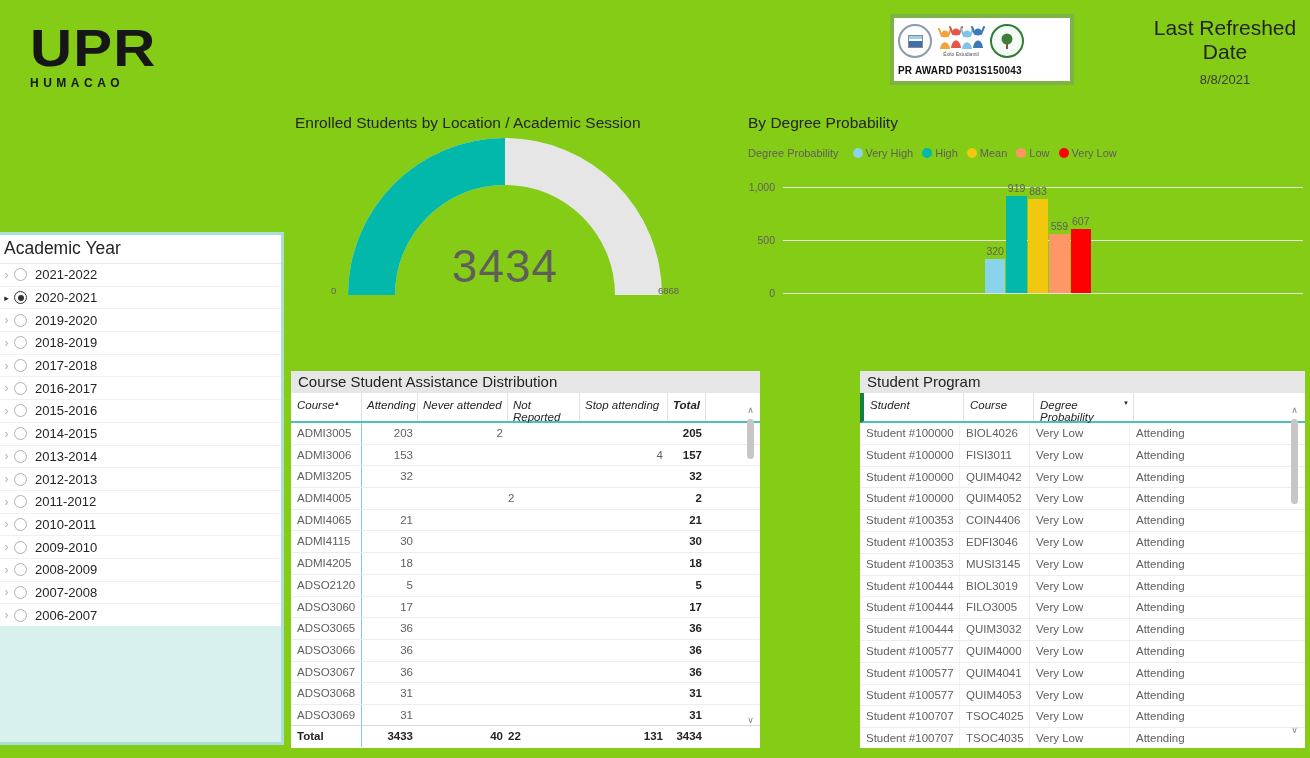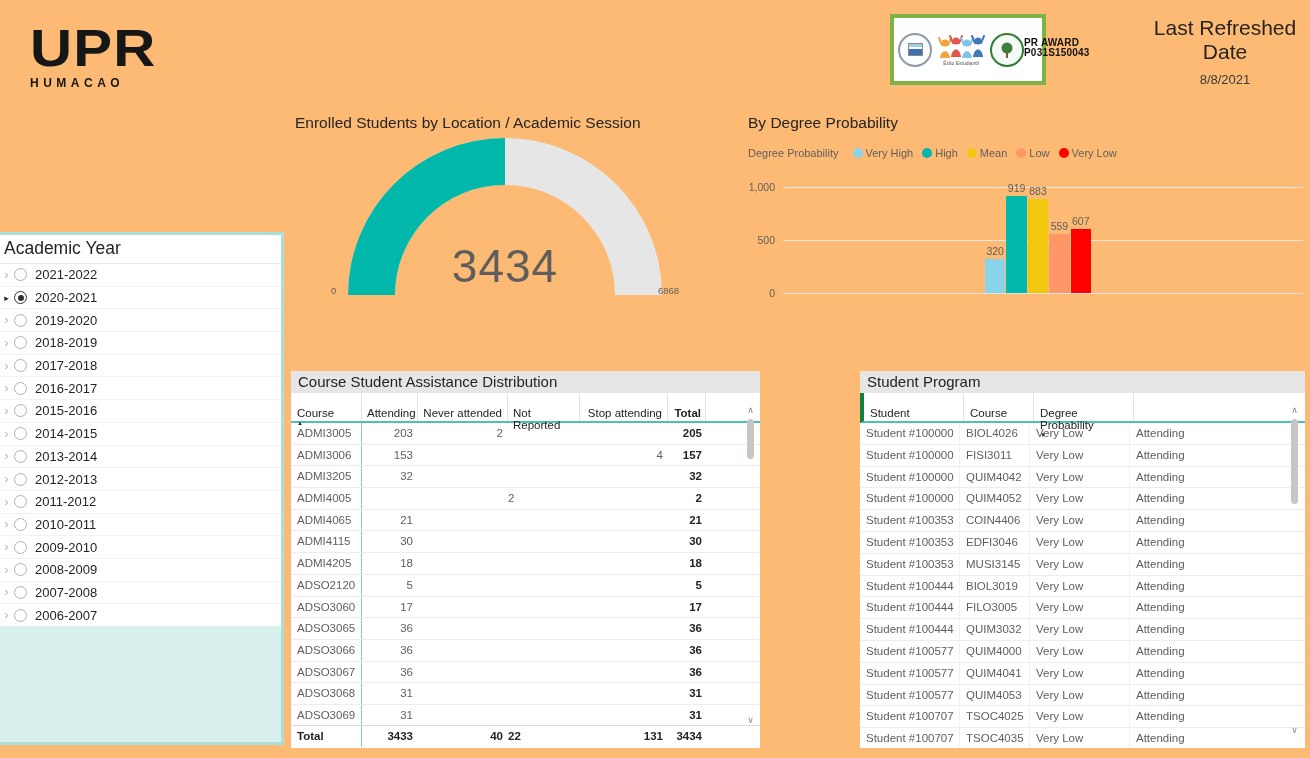--- a/index.html
+++ b/index.html
@@ -1,25 +1,25 @@
 <!DOCTYPE html>
 <html><head>
 <meta charset="utf-8">
 <style>
   * { margin:0; padding:0; box-sizing:border-box; }
   html,body { background:#fff; }
   body { font-family:"Liberation Sans", sans-serif; color:#252423; }
-  #root { position:relative; width:1310px; height:758px; background:#fdba74; overflow:hidden; }
+  #root { position:relative; width:1310px; height:758px; background:#84cc16; overflow:hidden; }
 
   
   .logo { position:absolute; left:30px; top:22px; }
   .logo-main { font-size:52px; font-weight:800; letter-spacing:1px; color:#161616; transform:scaleX(1.12); transform-origin:left; line-height:1.0; }
   .logo-sub  { font-size:12px; font-weight:700; letter-spacing:4.5px; color:#161616; margin-top:2px; }
 
-  .badge { position:absolute; left:890px; top:14px; width:156px; height:71px; border:4px solid #7CB342; background:#fff; display:flex; flex-direction:row; align-items:center; justify-content:space-between; padding:2px 4px; }
+  .badge { position:absolute; left:890px; top:14px; width:184px; height:71px; border:4px solid #7CB342; background:#fff; display:flex; flex-direction:column; align-items:flex-start; justify-content:space-between; padding:2px 4px; }
   .badge-icons { display:flex; align-items:center; gap:5px; height:42px; }
   .seal { width:34px; height:34px; border-radius:50%; display:flex; align-items:center; justify-content:center; }
   .seal-upr { border:2px solid #8C9BAA; background:#fdfdfd; }
   .seal-flag { width:15px; height:13px; background:linear-gradient(#9DCFEF 0 30%, #ffffff 30% 45%, #3E6FB0 45% 100%); border:1px solid #8a8a8a; }
   .seal-edu { border:2px solid #2F7D32; background:#f4faf4; }
   .people-wrap { display:flex; flex-direction:column; align-items:center; }
   .badge-caption { font-size:5px; color:#555; line-height:1; margin-top:1px; }
   .badge-text { font-size:10px; font-weight:bold; color:#111; letter-spacing:.2px; line-height:1; padding-bottom:3px; }
 
   .refresh { position:absolute; left:1145px; top:16px; width:160px; text-align:center; }
@@ -56,21 +56,21 @@
   .radio { width:13px; height:13px; border:1px solid #B3B0AD; border-radius:50%; background:#fff; margin-right:8px; position:relative; flex:none; }
   .radio.checked { border-color:#323130; }
   .radio.checked::after { content:""; position:absolute; left:2.5px; top:2.5px; width:6px; height:6px; border-radius:50%; background:#323130; }
   .slicer-label { font-size:13px; color:#252423; }
   #slicer-footer { position:absolute; left:0; bottom:0; width:100%; height:116px; background:#D8F1ED; }
 
   
   .tbl { position:absolute; top:371px; background:#fff; overflow:hidden; }
   .tbl-titlebar { height:22px; background:#E6E6E6; font-size:15px; line-height:22px; padding-left:7px; color:#252423; }
   .thead { display:flex; height:30px; border-bottom:2px solid #4DC1B7; background:#fff; }
-  .th { font-size:11.5px; color:#252423; padding:14px 4px 0 5px; border-right:1px solid #E1E1E1; display:flex; flex-direction:column; }
+  .th { font-size:11.5px; color:#252423; padding:6px 4px 0 5px; border-right:1px solid #E1E1E1; display:flex; flex-direction:row;font-style:italic; }
   .th .sort { font-size:6px; color:#252423; line-height:5px; margin-top:2px; }
   .trow { display:flex; height:21.7px; border-bottom:1px solid #EDEDED; background:#fff; }
   .td { font-size:11.5px; color:#605E5C; line-height:20px; overflow:hidden; white-space:nowrap; }
 
   
   #course-table { left:291px; width:469px; height:377px; }
   #course-body { height:302px; overflow:hidden; }
   .c-course { width:71px; padding-left:6px; border-right:1px solid #7FD1C9; }
   .c-att  { width:56px; text-align:right; padding-right:5px; }
   .c-nev  { width:90px; text-align:right; padding-right:5px; }

